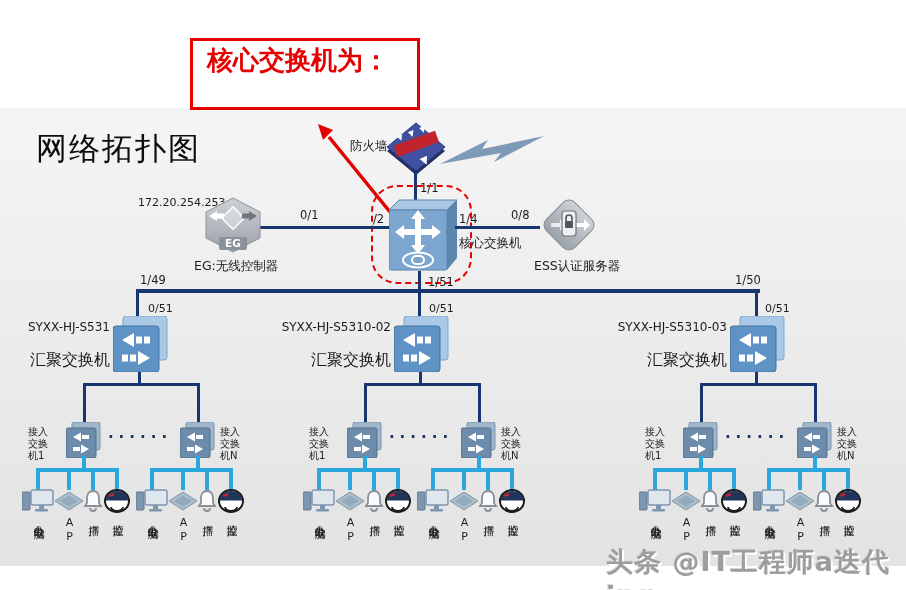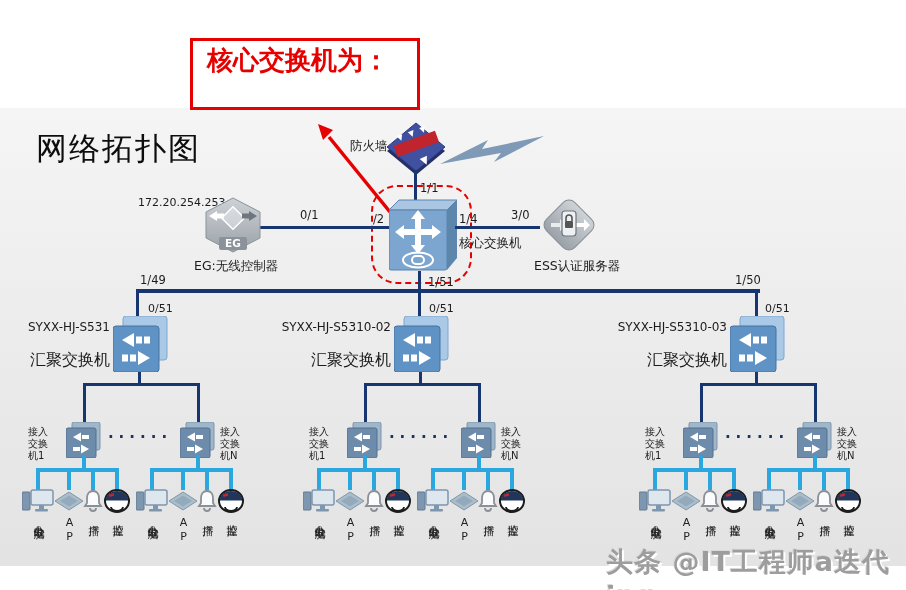--- a/index.html
+++ b/index.html
@@ -119,21 +119,21 @@
       <polygon points="52,36 43,29 43,43" fill="#fff"></polygon>
       <ellipse cx="29" cy="64" rx="15" ry="7.5" fill="none" stroke="#fff" stroke-width="2"></ellipse>
       <rect x="23" y="60" width="12" height="8" rx="4" fill="#7ca6cf" stroke="#fff" stroke-width="2"></rect>
     </svg>
   </div>
   <div class="lbl" style="left:373px; top:212px;">/2</div>
   <div class="lbl" style="left:459px; top:212px;">1/4</div>
   <div class="name" style="left:459px; top:235px;">核心交换机</div>
 
   <div class="hline" style="left:455px; top:226px; width:85px;"></div>
-  <div class="lbl" style="left:511px; top:208px;">3/0</div>
+  <div class="lbl" style="left:511px; top:208px;">0/8</div>
   <svg class="abs" style="left:536px; top:192px;" width="66" height="66">
     <defs>
         <linearGradient id="essg" x1="0" y1="0" x2="0" y2="1">
       <stop offset="0" stop-color="#ced3d7"></stop>
           <stop offset="1" stop-color="#9aa1a8"></stop>
     </linearGradient>
       </defs>
     <rect x="13" y="13" width="40" height="40" rx="8" transform="rotate(45 33 33)" fill="url(#essg)" stroke="#878e95" stroke-width="1"></rect>
     <polygon points="24,31 24,27 30,33 24,39 24,35 15,35 15,31" fill="#e9ecef"></polygon>
     <polygon points="48,31 48,27 54,33 48,39 48,35 39,35 39,31" fill="#fff"></polygon>

